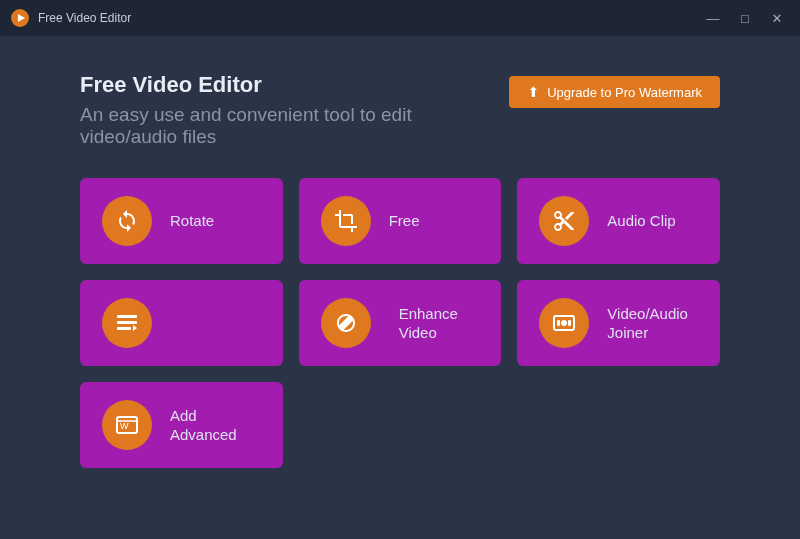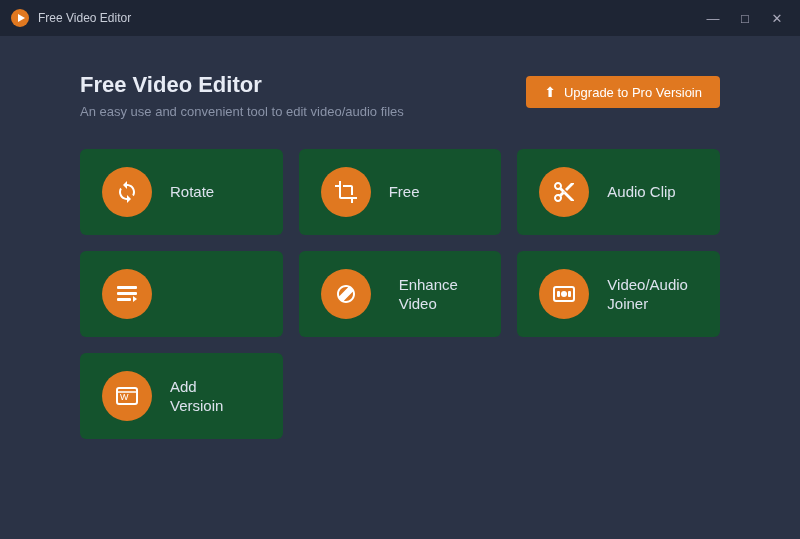--- a/index.html
+++ b/index.html
@@ -72,21 +72,21 @@
     }
 
     .page-title {
       font-size: 22px;
       font-weight: 600;
       color: #e8ecf5;
       margin-bottom: 6px;
     }
 
     .page-subtitle {
-      font-size: 13px;
+      font-size: 19px;
       color: #8a93a8;
     }
 
     .upgrade-btn {
       background: #e07820;
       border: none;
       color: #fff;
       padding: 8px 18px;
       border-radius: 4px;
       font-size: 13px;
@@ -99,21 +99,21 @@
     }
 
     
     .tools-grid {
       display: grid;
       grid-template-columns: repeat(3, 1fr);
       gap: 16px;
     }
 
     .tool-card {
-      background: #14532d;
+      background: #a21caf;
       border-radius: 6px;
       padding: 18px 22px;
       display: flex;
       align-items: center;
       gap: 18px;
       cursor: pointer;
       transition: background 0.15s;
       min-height: 80px;
     }
 
@@ -165,21 +165,21 @@
 
 <div class="main">
 
   <div class="page-header">
     <div>
       <div class="page-title">Free Video Editor</div>
       <div class="page-subtitle">An easy use and convenient tool to edit video/audio files</div>
     </div>
     <button class="upgrade-btn">
       <span style="font-size:14px;">⬆</span>
-      <span>Upgrade to Pro Versioin</span>
+      <span>Upgrade to Pro Watermark</span>
     </button>
   </div>
 
   <div class="tools-grid">
 
     <div class="tool-card">
       <div class="tool-icon-wrap">
         <svg viewBox="0 0 24 24" xmlns="http://www.w3.org/2000/svg">
           <path d="M12 4V1L8 5l4 4V6c3.31 0 6 2.69 6 6 0 1.01-.25 1.97-.7 2.8l1.46 1.46C19.54 15.03 20 13.57 20 12c0-4.42-3.58-8-8-8zm0 14c-3.31 0-6-2.69-6-6 0-1.01.25-1.97.7-2.8L5.24 7.74C4.46 8.97 4 10.43 4 12c0 4.42 3.58 8 8 8v3l4-4-4-4v3z"></path>
         </svg>
@@ -242,17 +242,17 @@
 
     <div class="tool-card">
       <div class="tool-icon-wrap">
         <svg viewBox="0 0 24 24" xmlns="http://www.w3.org/2000/svg">
           <rect x="2" y="4" width="20" height="16" rx="2" fill="none" stroke="#fff" stroke-width="2"></rect>
           <text x="5" y="16" font-size="9" fill="#fff" font-family="Arial">W</text>
           <line x1="2" y1="8" x2="22" y2="8" stroke="#fff" stroke-width="1.5"></line>
         </svg>
       </div>
       <span class="tool-label" style="white-space:pre-line;">Add
-Versioin</span>
+Advanced</span>
     </div>
 
   </div>
 </div>
 
 </body></html>

